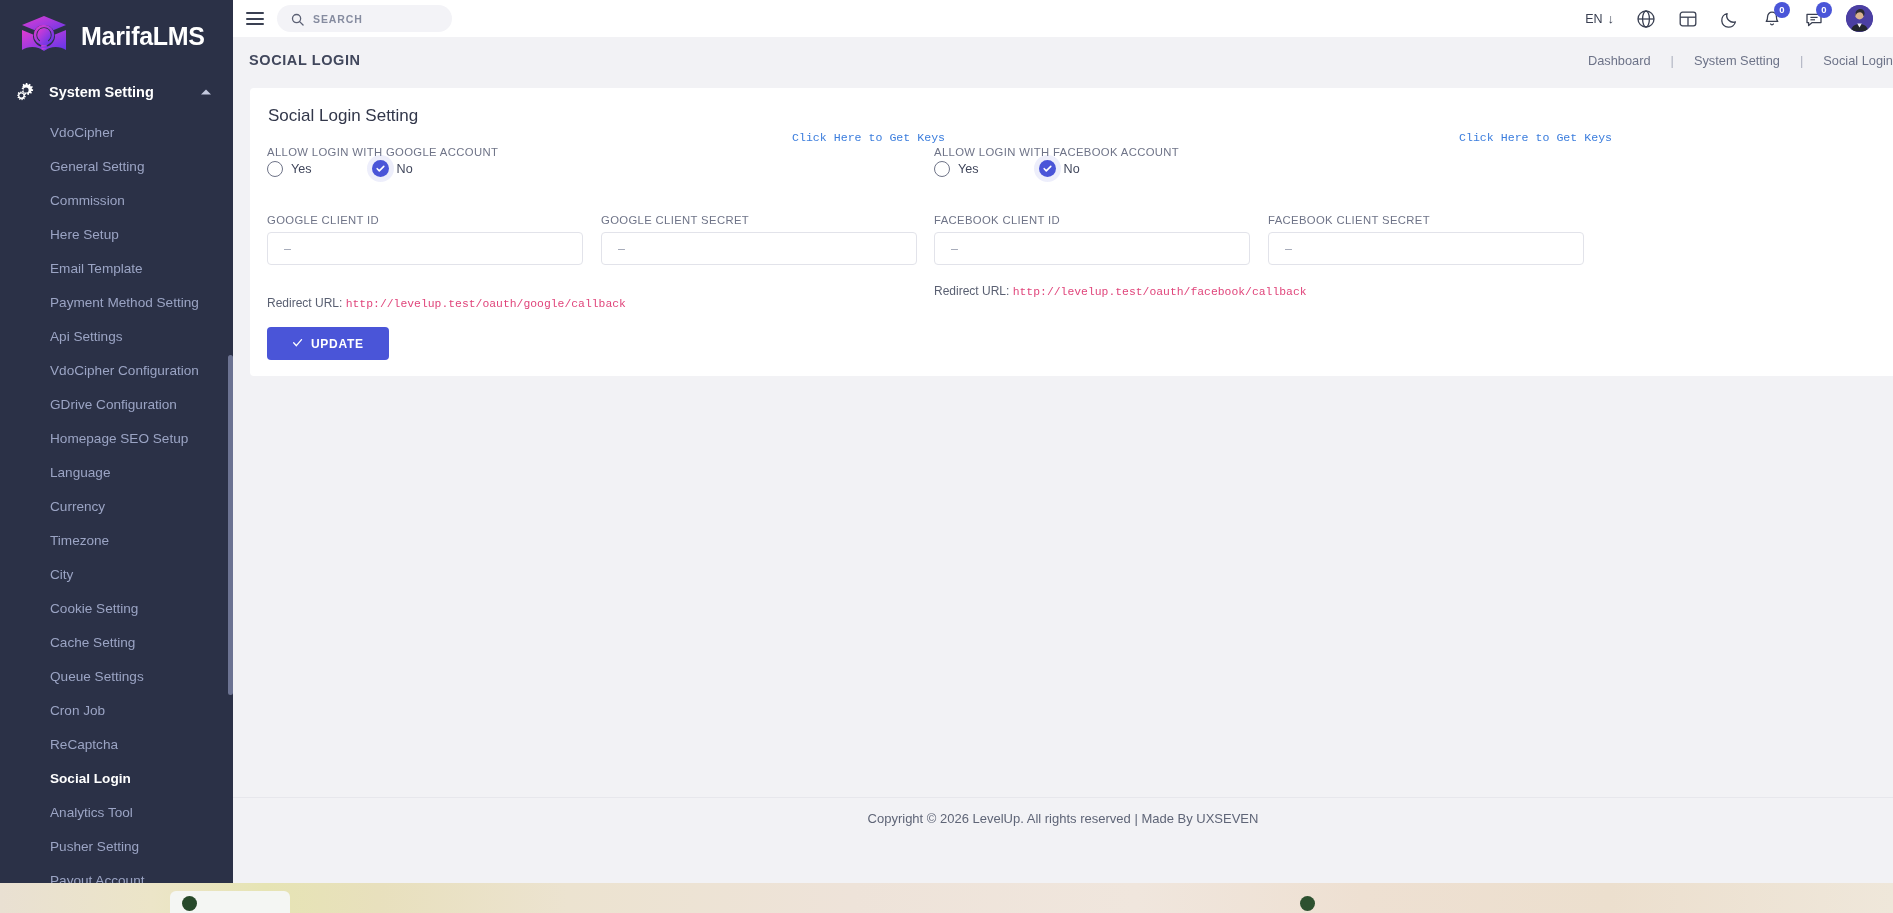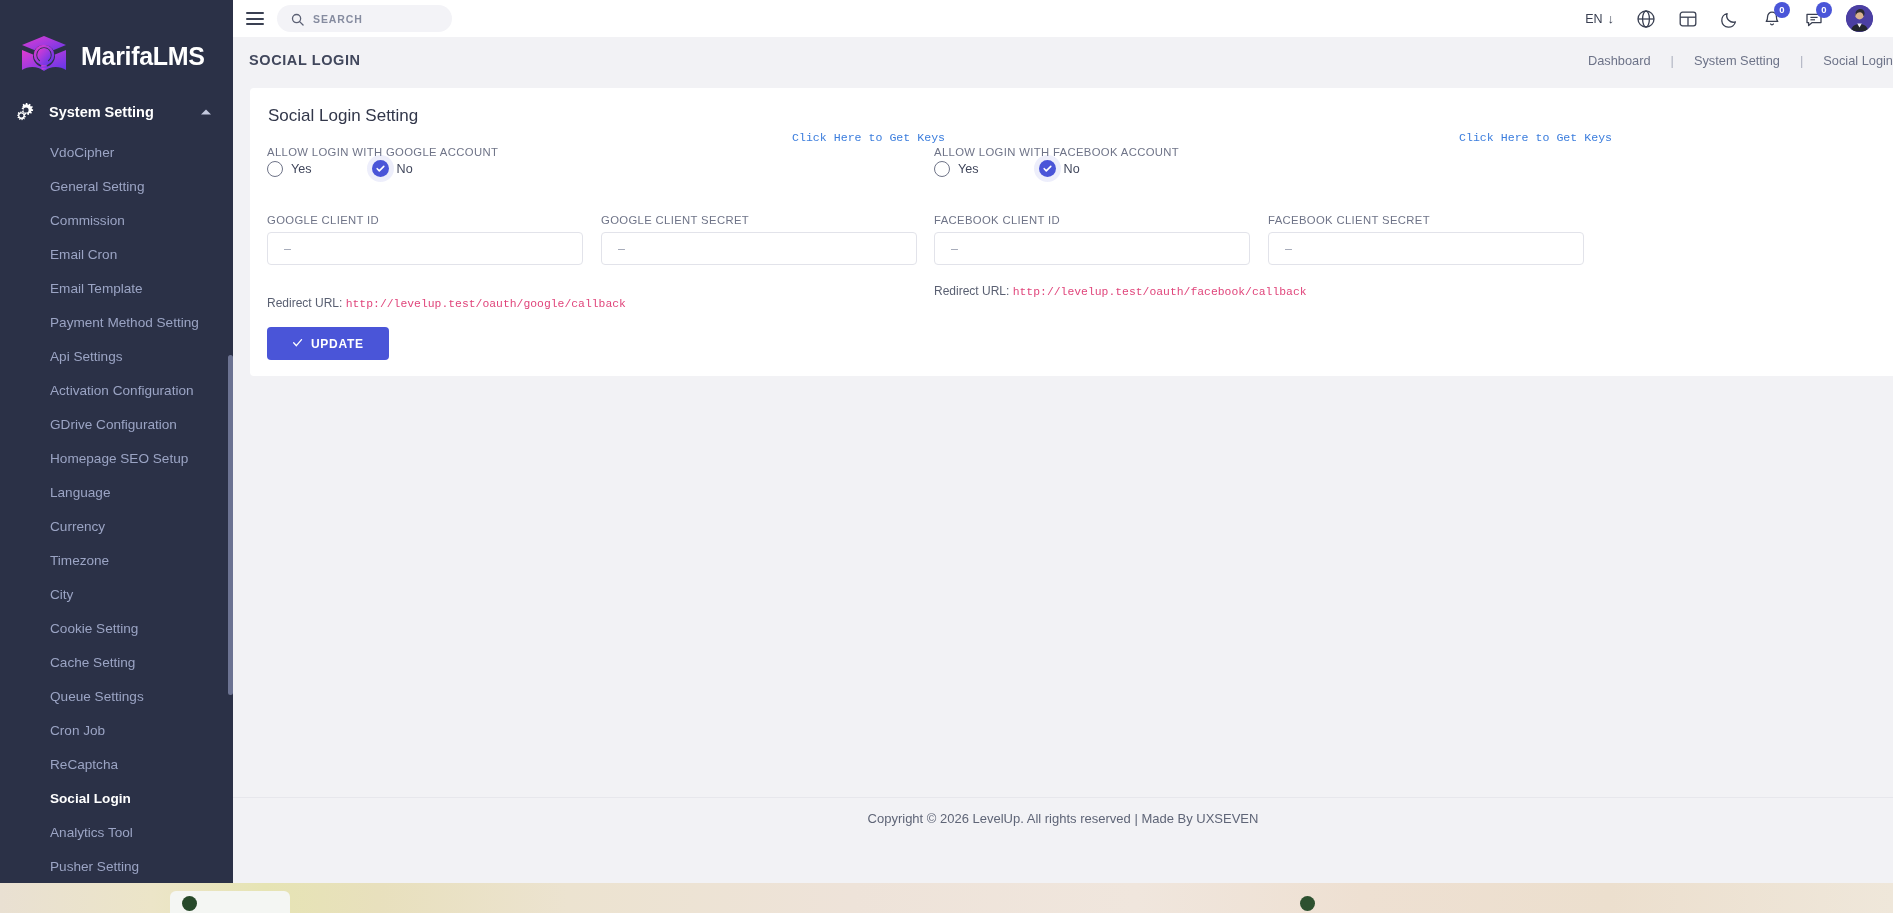--- a/index.html
+++ b/index.html
@@ -13,21 +13,21 @@
 
   
   #sidebar {
     position: absolute; left: 0; top: 0;
     width: 233px; height: 913px;
     background: #2b3147;
     overflow: hidden;
   }
   .brand {
     display: flex; align-items: center;
-    height: 72px; padding-left: 18px; gap: 11px; margin-top: 20px;
+    height: 72px; padding-left: 18px; gap: 11px;
   }
   .brand-logo { width: 52px; height: 48px; flex: 0 0 52px; }
   .brand-name {
     color: #ffffff; font-size: 25px; font-weight: 700;
     letter-spacing: -0.3px;
   }
   .sidebar-section {
     display: flex; align-items: center; gap: 13px;
     padding: 10px 18px 10px 14px;
     color: #ffffff; font-size: 14.5px; font-weight: 600;
@@ -270,25 +270,25 @@
         </svg>
       </span>
       <span>System Setting</span>
       <span class="caret"></span>
     </div>
 
     <nav class="sidebar-list" id="sidebar-list">
         <a class="sidebar-item">VdoCipher</a>
         <a class="sidebar-item">General Setting</a>
         <a class="sidebar-item">Commission</a>
-        <a class="sidebar-item">Email Cron</a>
+        <a class="sidebar-item">Here Setup</a>
         <a class="sidebar-item">Email Template</a>
         <a class="sidebar-item">Payment Method Setting</a>
         <a class="sidebar-item">Api Settings</a>
-        <a class="sidebar-item">Activation Configuration</a>
+        <a class="sidebar-item">VdoCipher Configuration</a>
         <a class="sidebar-item">GDrive Configuration</a>
         <a class="sidebar-item">Homepage SEO Setup</a>
         <a class="sidebar-item">Language</a>
         <a class="sidebar-item">Currency</a>
         <a class="sidebar-item">Timezone</a>
         <a class="sidebar-item">City</a>
         <a class="sidebar-item">Cookie Setting</a>
         <a class="sidebar-item">Cache Setting</a>
         <a class="sidebar-item">Queue Settings</a>
         <a class="sidebar-item">Cron Job</a>

